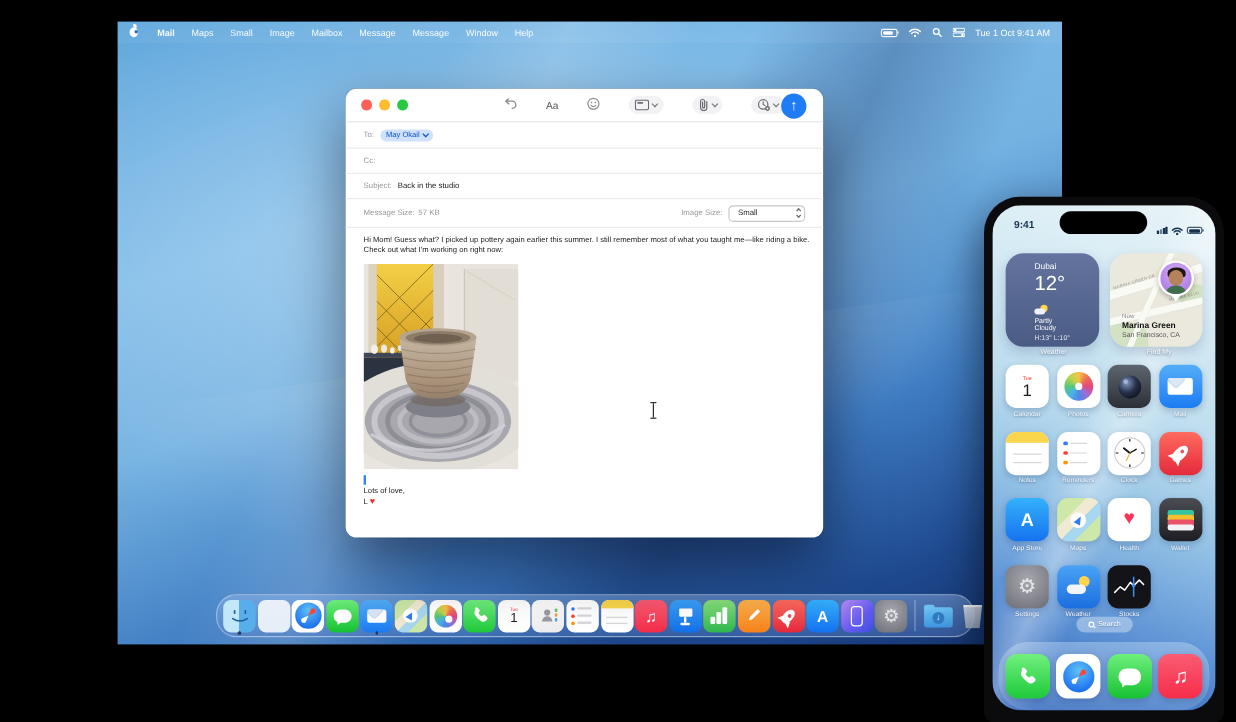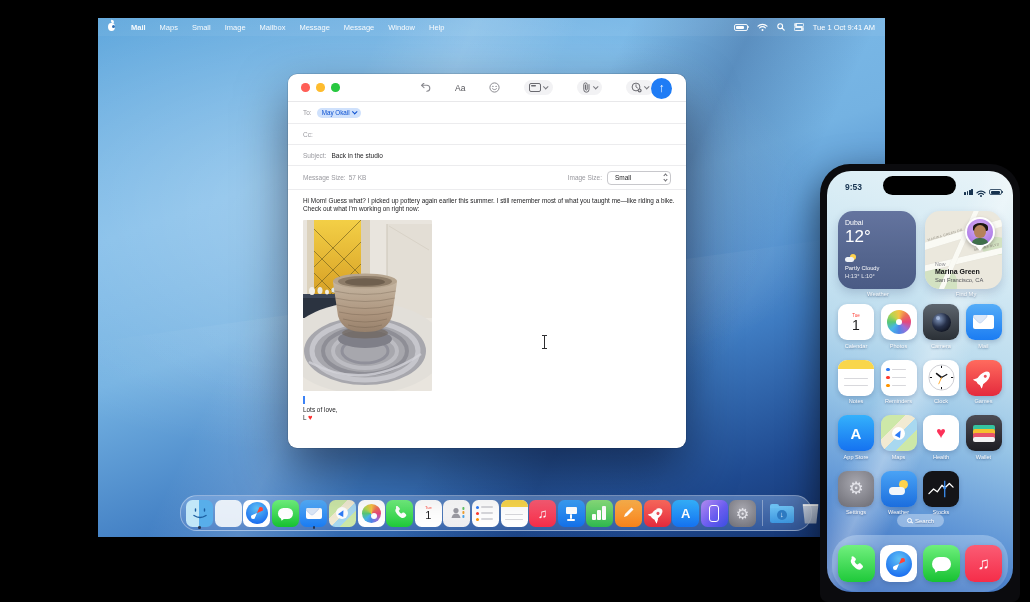--- a/index.html
+++ b/index.html
@@ -84,21 +84,21 @@
   .ptime{position:absolute;left:18px;top:11px;font-size:8.5px;font-weight:bold;color:#16324f}
   .pstat{position:absolute;right:11px;top:12px;display:flex;align-items:center;gap:3px;color:#16324f}
   .sig{display:flex;align-items:flex-end;gap:.8px}
   .sig i{width:1.6px;background:#16324f;border-radius:.5px;display:block}
   .pbatt{width:13px;height:6.5px;border:1px solid rgba(22,50,79,.8);border-radius:2px;position:relative}
   .pbatt::before{content:"";position:absolute;left:.8px;top:.8px;width:9px;height:3px;background:#16324f;border-radius:1px}
   .pbatt::after{content:"";position:absolute;right:-2px;top:1.5px;width:1.2px;height:2px;background:rgba(22,50,79,.8)}
 
   .widgets{position:absolute;left:11px;top:40px;width:164px;display:flex;gap:9px}
   .wcard{border-radius:15px;overflow:hidden;position:relative;box-shadow:0 4px 10px rgba(20,40,90,.18)}
-  .weather-card{width:78px;height:78px;background:linear-gradient(180deg,#64749f 0%,#55668f 55%,#4a5b85 100%);color:#fff;padding:8px 7px}
+  .weather-card{width:78px;height:78px;background:linear-gradient(180deg,#64749f 0%,#55668f 55%,#4a5b85 100%);color:#fff;padding:8px 24px}
   .wcity{font-size:7px}
   .wtemp{font-size:17px;font-weight:300;margin-top:1px}
   .wcond{font-size:5.8px;margin-top:2px}
   .whl{font-size:5.8px;opacity:.85;margin-top:1.5px}
   .wicon{position:relative;width:12px;height:8px;margin-top:8px}
   .wicon .sun{position:absolute;left:5px;top:-1px;width:6px;height:6px;border-radius:50%;background:#ffd34d}
   .wicon .cl{position:absolute;left:0;top:2px;width:9px;height:5px;border-radius:4px;background:#eef2f6}
   .wlabel{position:absolute;left:0;width:100%;text-align:center;font-size:5.8px;color:rgba(255,255,255,.95);text-shadow:0 .5px 2px rgba(10,40,90,.6)}
 
   .findmy-card{width:77px;height:78px;background:#ebe8dd;color:#222}
@@ -503,21 +503,21 @@
     </div>
 
     <div class="ibeam">
         <i></i>
       </div>
   </div>
 
   <div class="iphone">
     <div class="screen">
       <div class="island"></div>
-      <span class="ptime">9:53</span>
+      <span class="ptime">9:41</span>
       <div class="pstat">
         <span class="sig">
           <i style="height:3px"></i>
             <i style="height:4.2px"></i>
             <i style="height:5.4px"></i>
             <i style="height:6.6px"></i>
         </span>
         <span>
           <svg width="10" height="7" viewBox="0 0 10 7">
               <path d="M1 2.8a5.7 5.7 0 0 1 8 0" fill="none" stroke="#16324f" stroke-width="1.2" stroke-linecap="round"></path>

